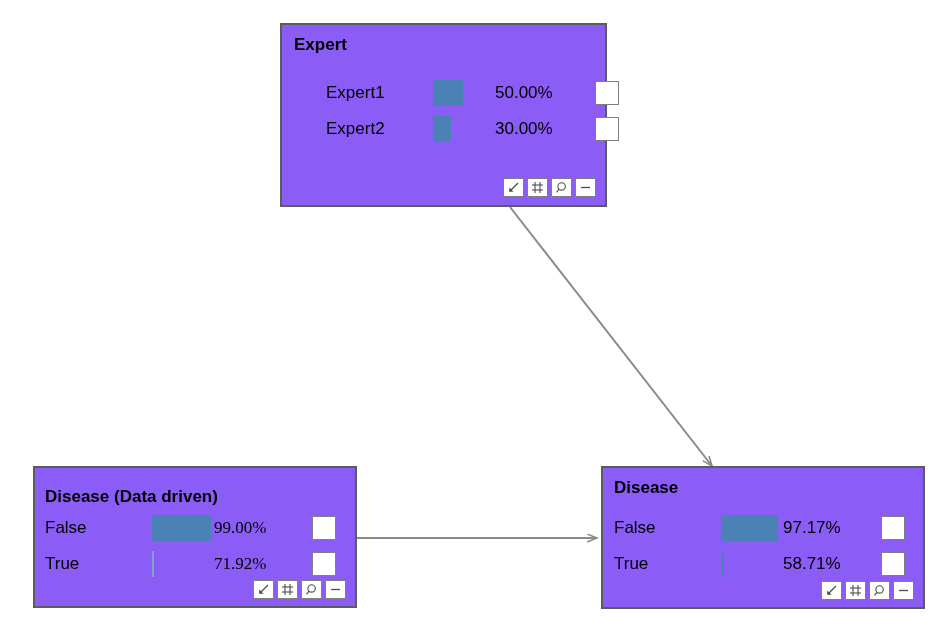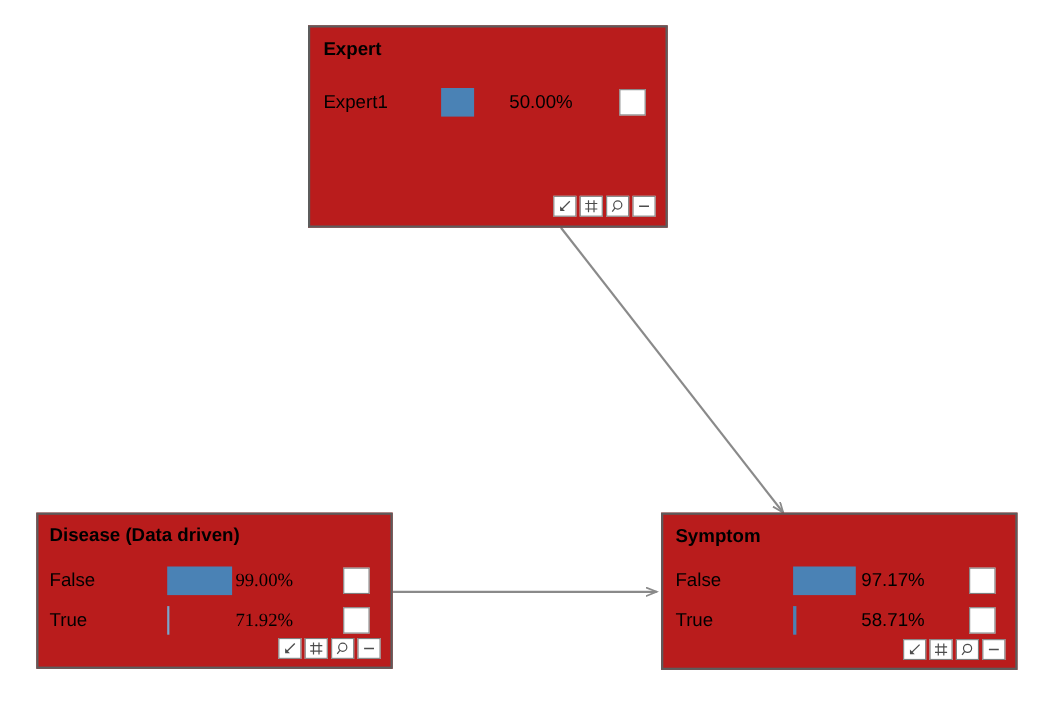--- a/index.html
+++ b/index.html
@@ -28,21 +28,21 @@
     left: 0; top: 0;
     width: 951px;
     height: 638px;
     pointer-events: none;
   }
 
   
   .node {
     position: absolute;
     box-sizing: border-box;
-    background: #b91c1c;
+    background: #8b5cf6;
     border: 2px solid #5c5c5c;
     z-index: 5;
   }
 
   .node-title {
     font-weight: bold;
     font-size: 17px;
     line-height: 20px;
     color: #000000;
     white-space: nowrap;
@@ -115,33 +115,33 @@
 
   
   #node-expert {
     left: 280px;
     top: 23px;
     width: 327px;
     height: 184px;
   }
   #node-expert .node-title { position: absolute; left: 12px; top: 10px; }
   #node-expert .rows { position: absolute; left: 12px; top: 50px; }
-  #node-expert .state-label { width: 107px; }
+  #node-expert .state-label { width: 107px; margin-left: 32px; }
   #node-expert .bar-cell   { width: 62px; }
   #node-expert .pct-cell   { width: 92px; padding-right: 8px; }
   #node-expert .toolbar    { right: 9px; bottom: 8px; }
 
   
   #node-disease {
     left: 33px;
     top: 466px;
     width: 324px;
     height: 142px;
   }
-  #node-disease .node-title { position: absolute; left: 10px; top: 9px; }
+  #node-disease .node-title { position: absolute; left: 10px; top: 19px; }
   #node-disease .rows { position: absolute; left: 10px; top: 42px; }
   #node-disease .state-label { width: 107px; }
   #node-disease .bar-cell   { width: 62px; }
   #node-disease .pct-cell   { width: 90px; padding-right: 8px; font-family: Liberation Serif, serif; }
   #node-disease .toolbar    { right: 9px; bottom: 7px; }
 
   
   #node-symptom {
     left: 601px;
     top: 466px;
@@ -176,20 +176,28 @@
 
       <div class="state-row">
         <span class="state-label">Expert1</span>
         <span class="bar-cell">
           <span class="bar" style="width: 30px;"></span>
         </span>
         <span class="pct-cell">50.00%</span>
         <span class="checkbox"></span>
       </div>
 
+      <div class="state-row">
+        <span class="state-label">Expert2</span>
+        <span class="bar-cell">
+          <span class="bar" style="width: 18px;"></span>
+        </span>
+        <span class="pct-cell">30.00%</span>
+        <span class="checkbox"></span>
+      </div>
 
 
     </div>
 
     <div class="toolbar">
       <span class="tool-btn">
         <svg width="13" height="13" viewBox="0 0 13 13">
           <line x1="11" y1="2" x2="3" y2="10" stroke="#4d4d4d" stroke-width="1.2"></line>
           <path d="M 2.2 10.8 L 2.2 6.4 L 6.6 10.8 Z" fill="#4d4d4d"></path>
         </svg>
@@ -263,21 +271,21 @@
       </span>
       <span class="tool-btn">
         <svg width="13" height="13" viewBox="0 0 13 13">
           <line x1="2" y1="6.5" x2="11" y2="6.5" stroke="#4d4d4d" stroke-width="1.3"></line>
         </svg>
       </span>
     </div>
   </div>
 
   <div class="node" id="node-symptom">
-    <div class="node-title">Symptom</div>
+    <div class="node-title">Disease</div>
     <div class="rows">
 
       <div class="state-row">
         <span class="state-label">False</span>
         <span class="bar-cell">
           <span class="bar" style="width: 57px;"></span>
         </span>
         <span class="pct-cell">97.17%</span>
         <span class="checkbox"></span>
       </div>

